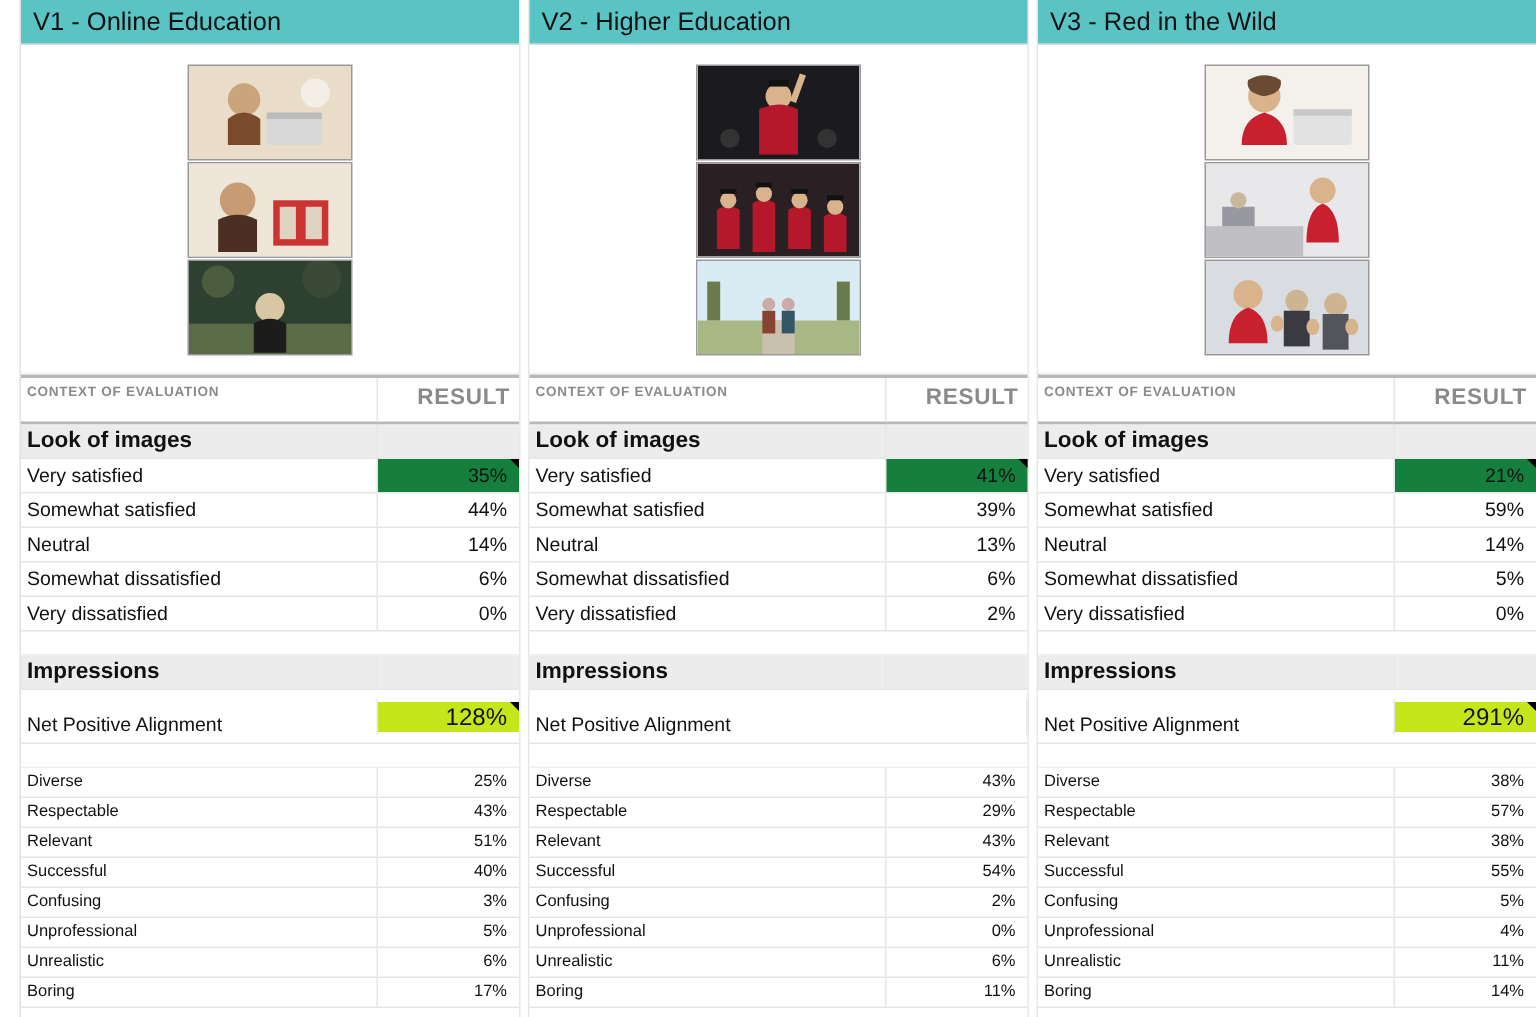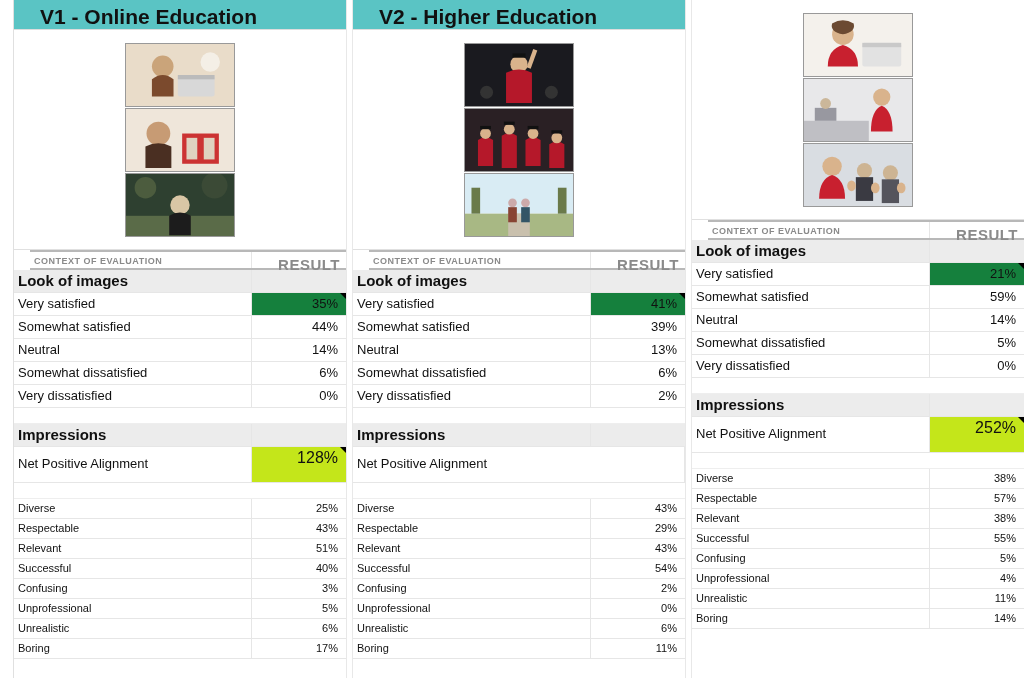--- a/index.html
+++ b/index.html
@@ -31,62 +31,61 @@
   .panel:last-child { border-right: none; }
   .gap {
     flex: 0 0 6px;
     border-right: 1px solid #e8e8e8;
   }
 
   .title-row { display:flex; height: 30px; border-bottom: 1px solid #ddd; }
   .title-cell {
     flex: 1;
     background: #5ac4c4;
-    font-weight: 700;
-    font-size: 21px;
-    padding: 5px 8px 0 26px;
+    font-weight: 400;
+    font-size: 17px;
+    padding: 5px 8px 0 8px;
   }
   .imgrow {
     height: 220px;
     border-bottom: 1px solid #e0e0e0;
     display:flex; align-items:center; justify-content:center;
     padding: 4px 0;
   }
   .thumbstack {
     width: 110px; display:flex; flex-direction:column; gap:1px;
   }
   .thumb {
     width:100%; height: 64px;
     border: 1px solid #999;
     display:flex; align-items:center; justify-content:center;
     overflow:hidden;
   }
   .thumb svg { width:100%; height:100%; display:block; }
 
   .hdr-row {
-    display:flex; height:20px;
+    display:flex; height:33px;
     border-top: 2px solid #b8b8b8;
     border-bottom: 2px solid #b8b8b8;
     background: #fff;
-    margin-left: 16px;
   }
   .hdr-row .label-col {
     font-size: 9px; letter-spacing: 0.5px; font-weight:700;
     color:#8a8a8a;
     padding: 4px 4px 0 4px;
   }
   .hdr-row .val-col {
     font-size: 15px; letter-spacing: 0.5px; font-weight:700;
     color:#8a8a8a;
     padding: 4px 6px 0 4px;
   }
 
   .row { display:flex; height: 23px; border-bottom: 1px solid #e6e6e6; }
   .row.tight { height: 20px; }
-  .row.tall { height: 36px; }
+  .row.tall { height: 36px; align-items: center; }
   .row.blank { height: 16px; border-bottom: 1px solid #eee; }
   .label-col {
     flex: 1 1 auto;
     padding: 3px 4px 0 4px;
     border-right: 1px solid #e6e6e6;
     white-space: nowrap; overflow:hidden; text-overflow: ellipsis;
   }
   .val-col {
     flex: 0 0 94px;
     text-align: right;
@@ -304,20 +303,23 @@
         <div class="label-col small">Unrealistic</div>
         <div class="val-col small">6%</div>
       </div>
       <div class="row tight">
         <div class="label-col small">Boring</div>
         <div class="val-col small">11%</div>
       </div>
     </div>
   <div class="gap"></div>
   <div class="panel">
+      <div class="title-row">
+        <div class="title-cell">V3 - Red in the Wild</div>
+      </div>
       <div class="imgrow">
         <div class="thumbstack">
           <div class="thumb">
             <svg viewBox="0 0 100 60" preserveAspectRatio="xMidYMid slice">
               <use href="#th-g"></use>
             </svg>
           </div>
           <div class="thumb">
             <svg viewBox="0 0 100 60" preserveAspectRatio="xMidYMid slice">
               <use href="#th-h"></use>
@@ -358,21 +360,21 @@
         <div class="label-col">Very dissatisfied</div>
         <div class="val-col">0%</div>
       </div>
       <div class="row blank"></div>
       <div class="row section">
         <div class="label-col">Impressions</div>
         <div class="val-col"></div>
       </div>
       <div class="row tall">
         <div class="label-col">Net Positive Alignment</div>
-        <div class="val-col hl-big dogear">252%</div>
+        <div class="val-col hl-big dogear">291%</div>
       </div>
       <div class="row blank"></div>
       <div class="row tight">
         <div class="label-col small">Diverse</div>
         <div class="val-col small">38%</div>
       </div>
       <div class="row tight">
         <div class="label-col small">Respectable</div>
         <div class="val-col small">57%</div>
       </div>

